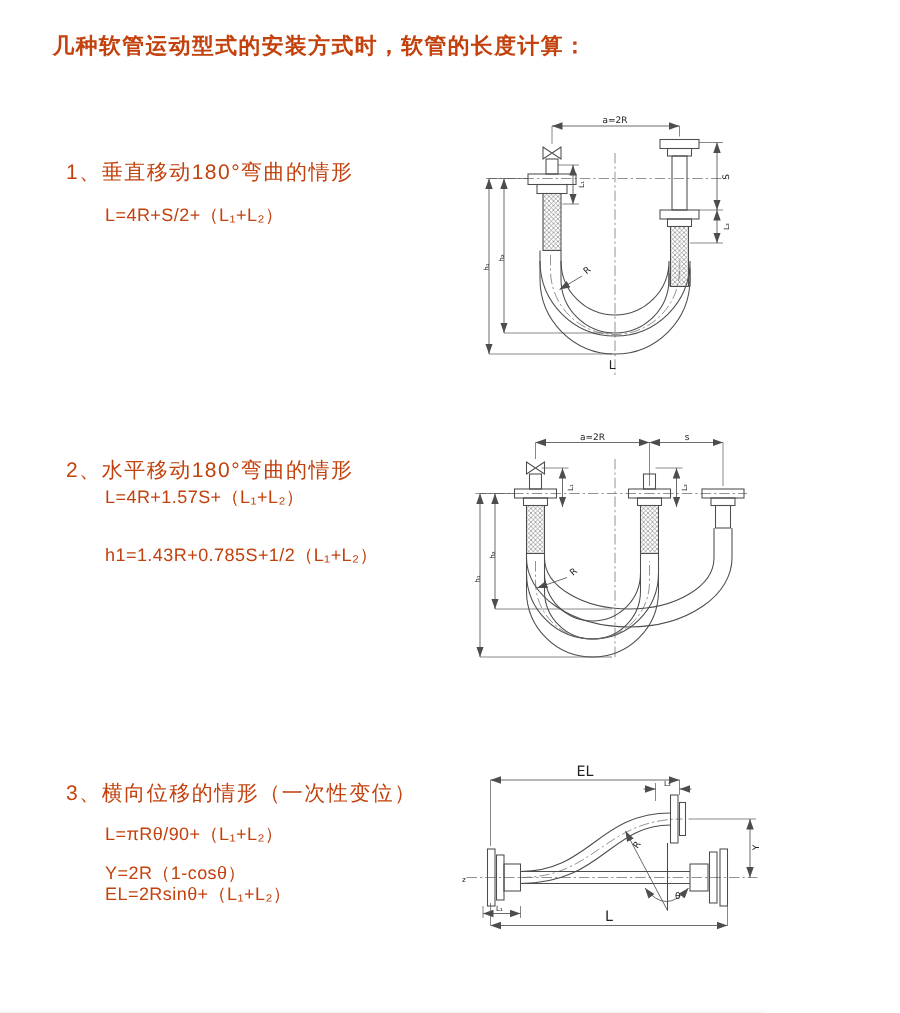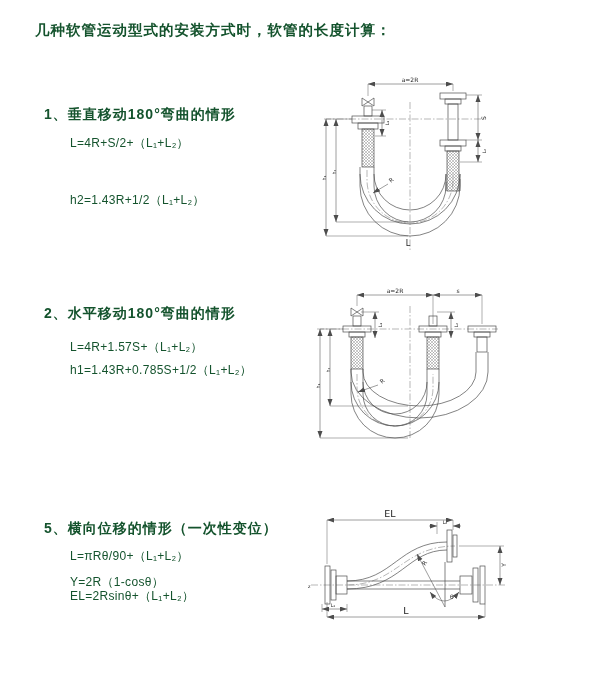--- a/index.html
+++ b/index.html
@@ -1,26 +1,26 @@
 <!DOCTYPE html>
 <html><head>
 <meta charset="utf-8">
 <style>
   html,body { margin:0; padding:0; background:#e8e8e8; }
   .page {
     position:relative; width:600px; height:675px; background:#ffffff;
-    font-family:"Liberation Sans","DejaVu Sans",sans-serif; color:#14532d;
+    font-family:"Liberation Sans","DejaVu Sans",sans-serif; color:#c2410c;
     overflow:hidden; margin:0 auto;
   }
   .title {
     position:absolute; left:35px; top:21px; font-size:14.5px; font-weight:bold;
     letter-spacing:1px; white-space:nowrap;
   }
   .sec-head {
-    position:absolute; left:44px; font-size:14px; font-weight:bold;
+    position:absolute; left:44px; font-size:14px; font-weight:normal;
     letter-spacing:1px; white-space:nowrap;
   }
   .formula {
     position:absolute; left:70px; font-size:12px; font-weight:normal;
     letter-spacing:0.3px; white-space:nowrap;
   }
   svg { position:absolute; overflow:visible; }
   .ln  { fill:none; stroke:#4d4d4d; stroke-width:0.7; }
   .br  { fill:url(#hatch); stroke:#4d4d4d; stroke-width:0.7; }
   .cl  { fill:none; stroke:#6e6e6e; stroke-width:0.5; stroke-dasharray:7 2 1.5 2; }
@@ -47,27 +47,26 @@
       <pattern id="hatch" patternUnits="userSpaceOnUse" width="3" height="3">
         <path d="M0,3L3,0M0,0L3,3" stroke="#777" stroke-width="0.4"></path>
       </pattern>
     </defs>
   </svg>
 
   <div class="title">几种软管运动型式的安装方式时，软管的长度计算：</div>
 
   <div class="sec-head" style="top:106px">1、垂直移动180°弯曲的情形</div>
   <div class="formula" style="top:135px">L=4R+S/2+（L₁+L₂）</div>
-  <div class="formula" style="top:192px">h2=1.43R+1/2（L₁+L₂）</div>
 
   <div class="sec-head" style="top:305px">2、水平移动180°弯曲的情形</div>
-  <div class="formula" style="top:339px">L=4R+1.57S+（L₁+L₂）</div>
+  <div class="formula" style="top:323px">L=4R+1.57S+（L₁+L₂）</div>
   <div class="formula" style="top:362px">h1=1.43R+0.785S+1/2（L₁+L₂）</div>
 
-  <div class="sec-head" style="top:520px">5、横向位移的情形（一次性变位）</div>
+  <div class="sec-head" style="top:520px">3、横向位移的情形（一次性变位）</div>
   <div class="formula" style="top:548px">L=πRθ/90+（L₁+L₂）</div>
   <div class="formula" style="top:574px">Y=2R（1-cosθ）</div>
   <div class="formula" style="top:588px">EL=2Rsinθ+（L₁+L₂）</div>
 
   <svg style="left:318px; top:74px;" width="175" height="182" viewBox="0 0 175 182">
     <g>
       <path class="cl" d="M6,45H168"></path>
       <path class="cl" d="M92,28V178"></path>
     </g>
     <g>

